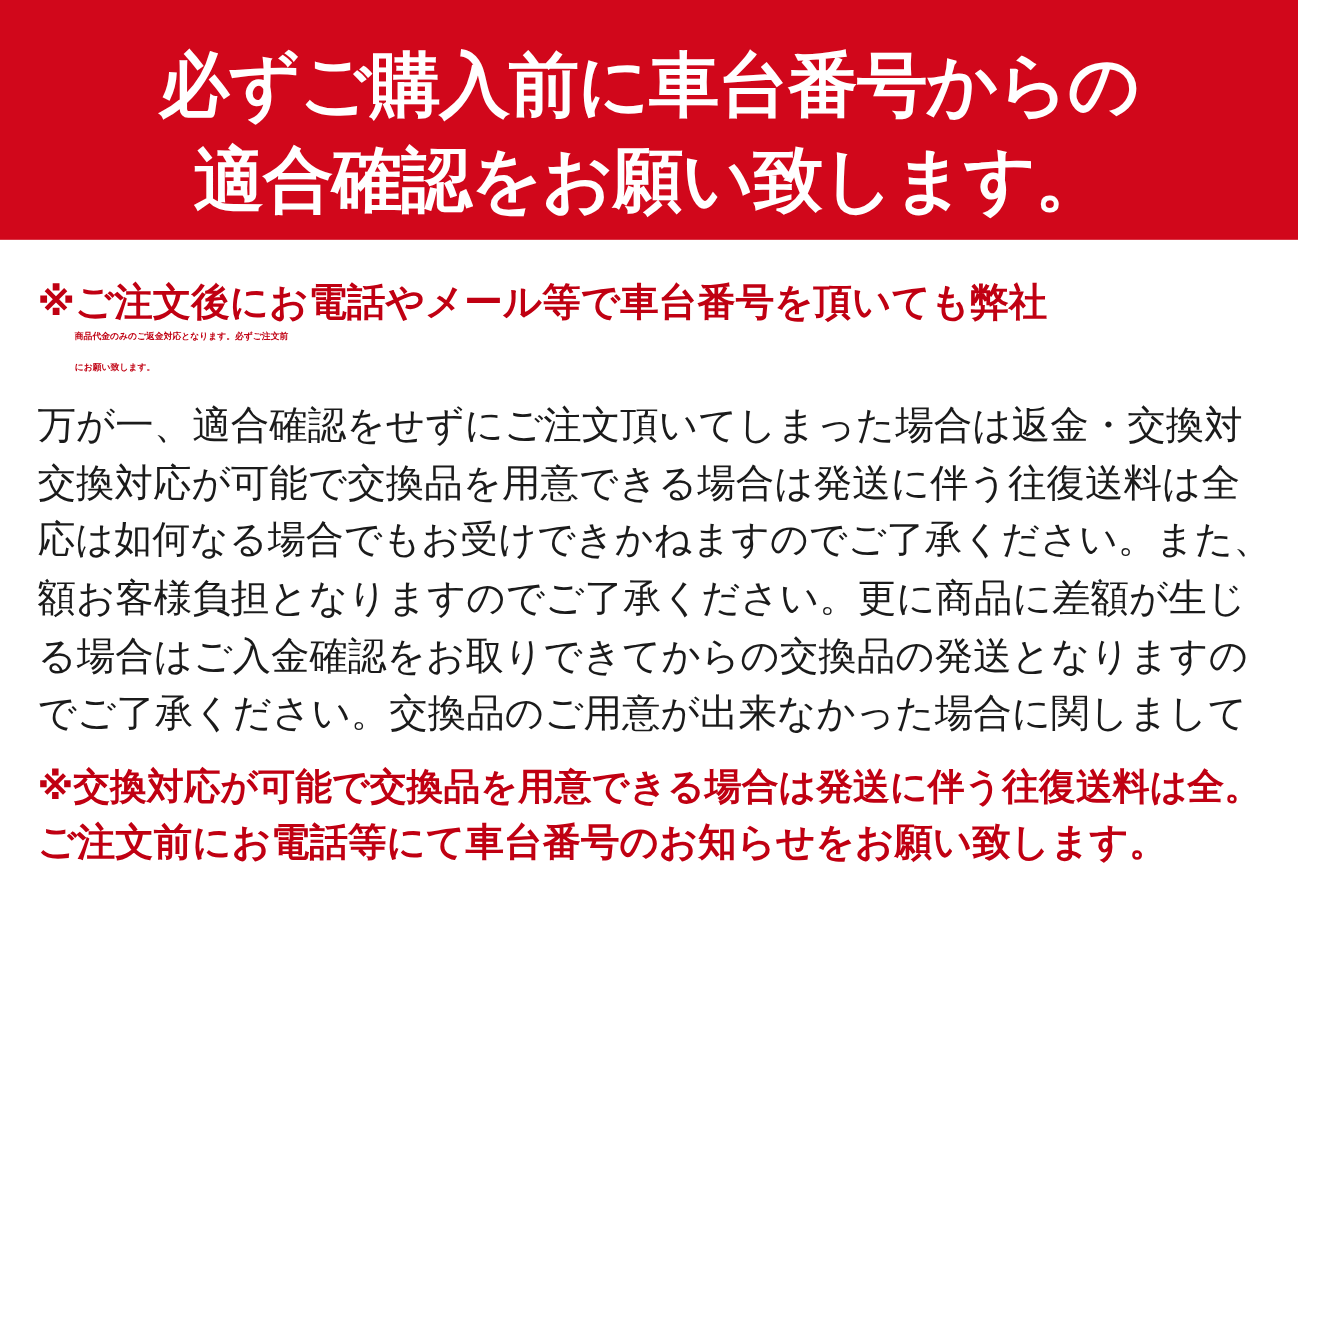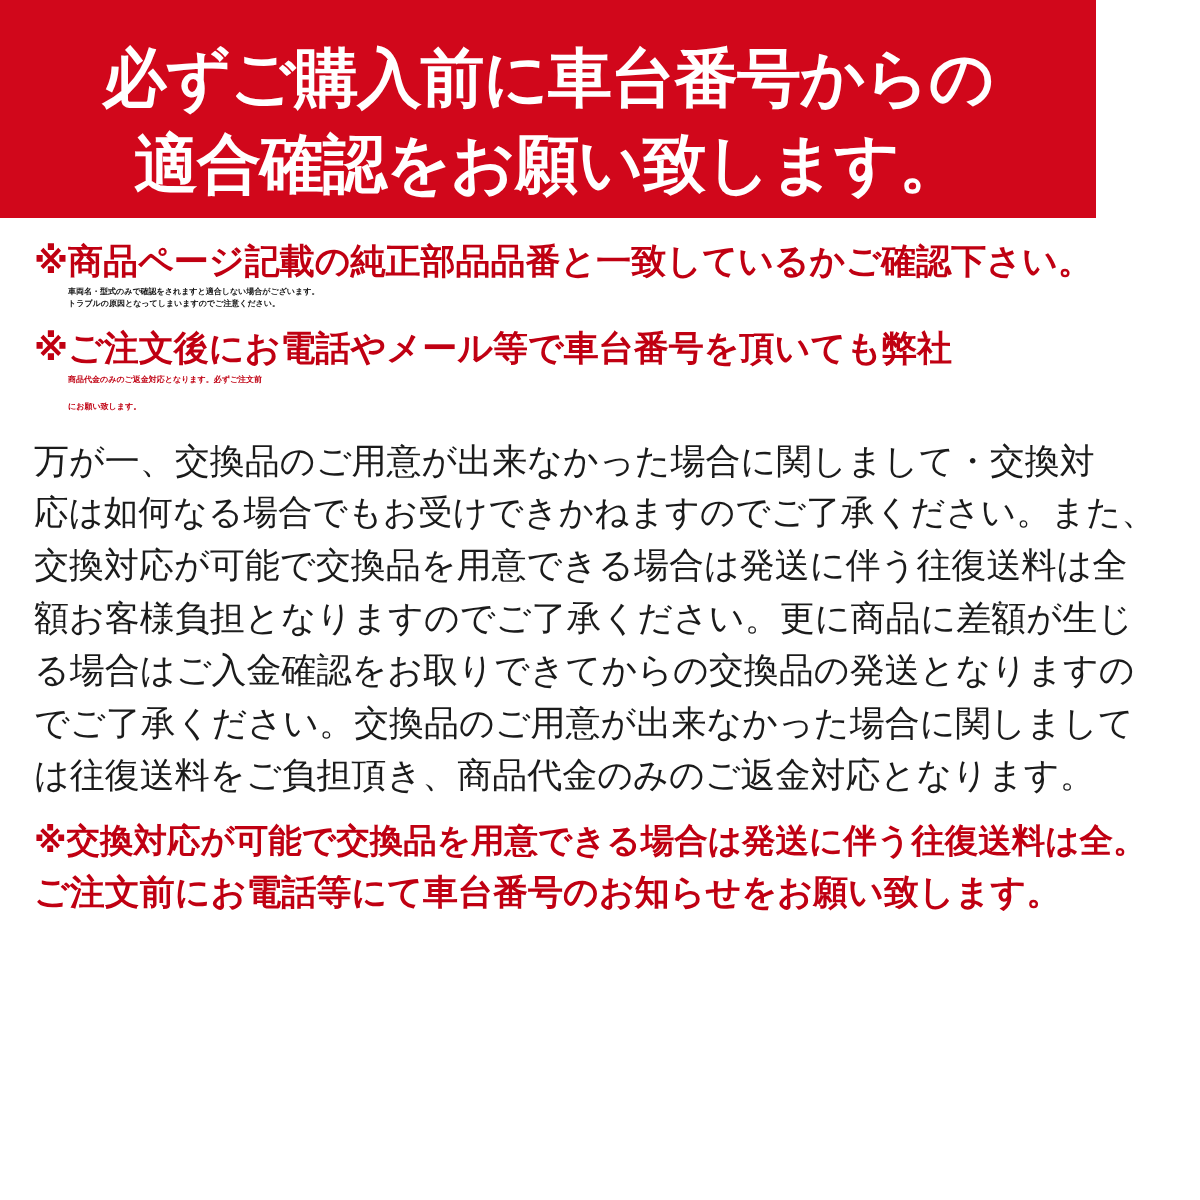--- a/index.html
+++ b/index.html
@@ -12,21 +12,21 @@
     height: 1200px;
     position: relative;
     background: #ffffff;
     font-family: "DejaVu Sans", "Liberation Sans", sans-serif;
     overflow: hidden;
     box-sizing: border-box;
   }
   
   .banner {
     background: #d1071b;
-    width: 1096px;
+    width: 1180px;
     height: 218px;
     box-sizing: border-box;
     padding: 36px 28px 10px 28px;
     display: flex;
     flex-direction: column;
     justify-content: center;
     align-items: center;
   }
   .banner-line {
     color: #ffffff;
@@ -84,44 +84,38 @@
 
 <div id="page">
 
   <div class="banner">
     <div class="banner-line">必ずご購入前に車台番号からの</div>
     <div class="banner-line">適合確認をお願い致します。</div>
   </div>
 
   <div class="body">
 
-    <div class="para">
-      <span class="line red-bold">※商品ページ記載の純正部品品番と一致しているかご確認下さい。</span>
-      <span class="line black-bold indent" style="font-size: 8px;">車両名・型式のみで確認をされますと適合しない場合がございます。</span>
-      <span class="line black-bold indent" style="font-size: 8px;">トラブルの原因となってしまいますのでご注意ください。</span>
-    </div>
 
     <div class="gap-s"></div>
 
     <div class="para">
       <span class="line red-bold">※ご注文後にお電話やメール等で車台番号を頂いても弊社</span>
       <span class="line red-bold indent" style="font-size: 8px;">商品代金のみのご返金対応となります。必ずご注文前</span>
       <span class="line red-bold indent" style="font-size: 8px; margin-top: 16px;">にお願い致します。</span>
     </div>
 
     <div class="gap-m"></div>
 
     <div class="para body-text">
-      <span class="line">万が一、交換品のご用意が出来なかった場合に関しまして・交換対</span>
+      <span class="line">万が一、適合確認をせずにご注文頂いてしまった場合は返金・交換対</span>
+      <span class="line">交換対応が可能で交換品を用意できる場合は発送に伴う往復送料は全</span>
       <span class="line" style="font-size: 34.5px;">応は如何なる場合でもお受けできかねますのでご了承ください。また、</span>
-      <span class="line">交換対応が可能で交換品を用意できる場合は発送に伴う往復送料は全</span>
       <span class="line">額お客様負担となりますのでご了承ください。更に商品に差額が生じ</span>
       <span class="line">る場合はご入金確認をお取りできてからの交換品の発送となりますの</span>
       <span class="line">でご了承ください。交換品のご用意が出来なかった場合に関しまして</span>
-      <span class="line">は往復送料をご負担頂き、商品代金のみのご返金対応となります。</span>
     </div>
 
     <div class="gap-s"></div>
 
     <div class="para footer-red">
       <span class="line" style="font-size: 33.5px;">※交換対応が可能で交換品を用意できる場合は発送に伴う往復送料は全。</span>
       <span class="line">ご注文前にお電話等にて車台番号のお知らせをお願い致します。</span>
     </div>
 
   </div>

